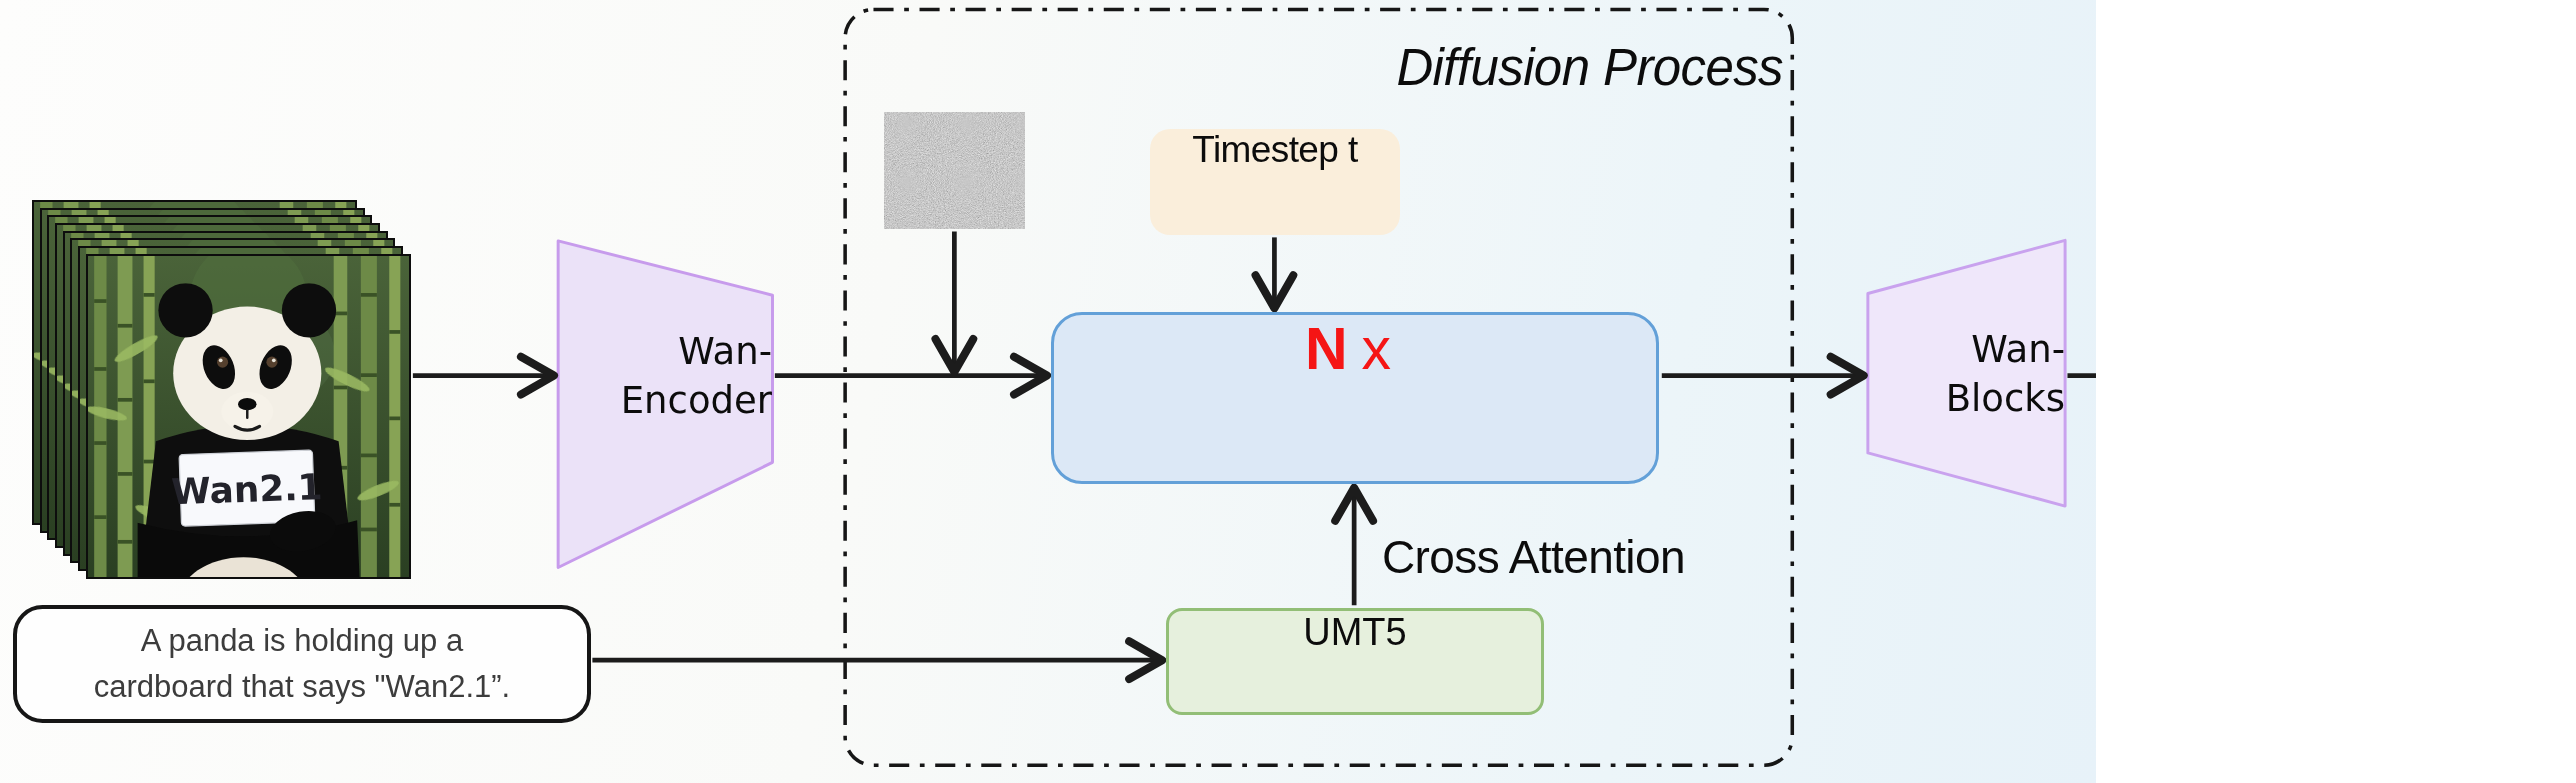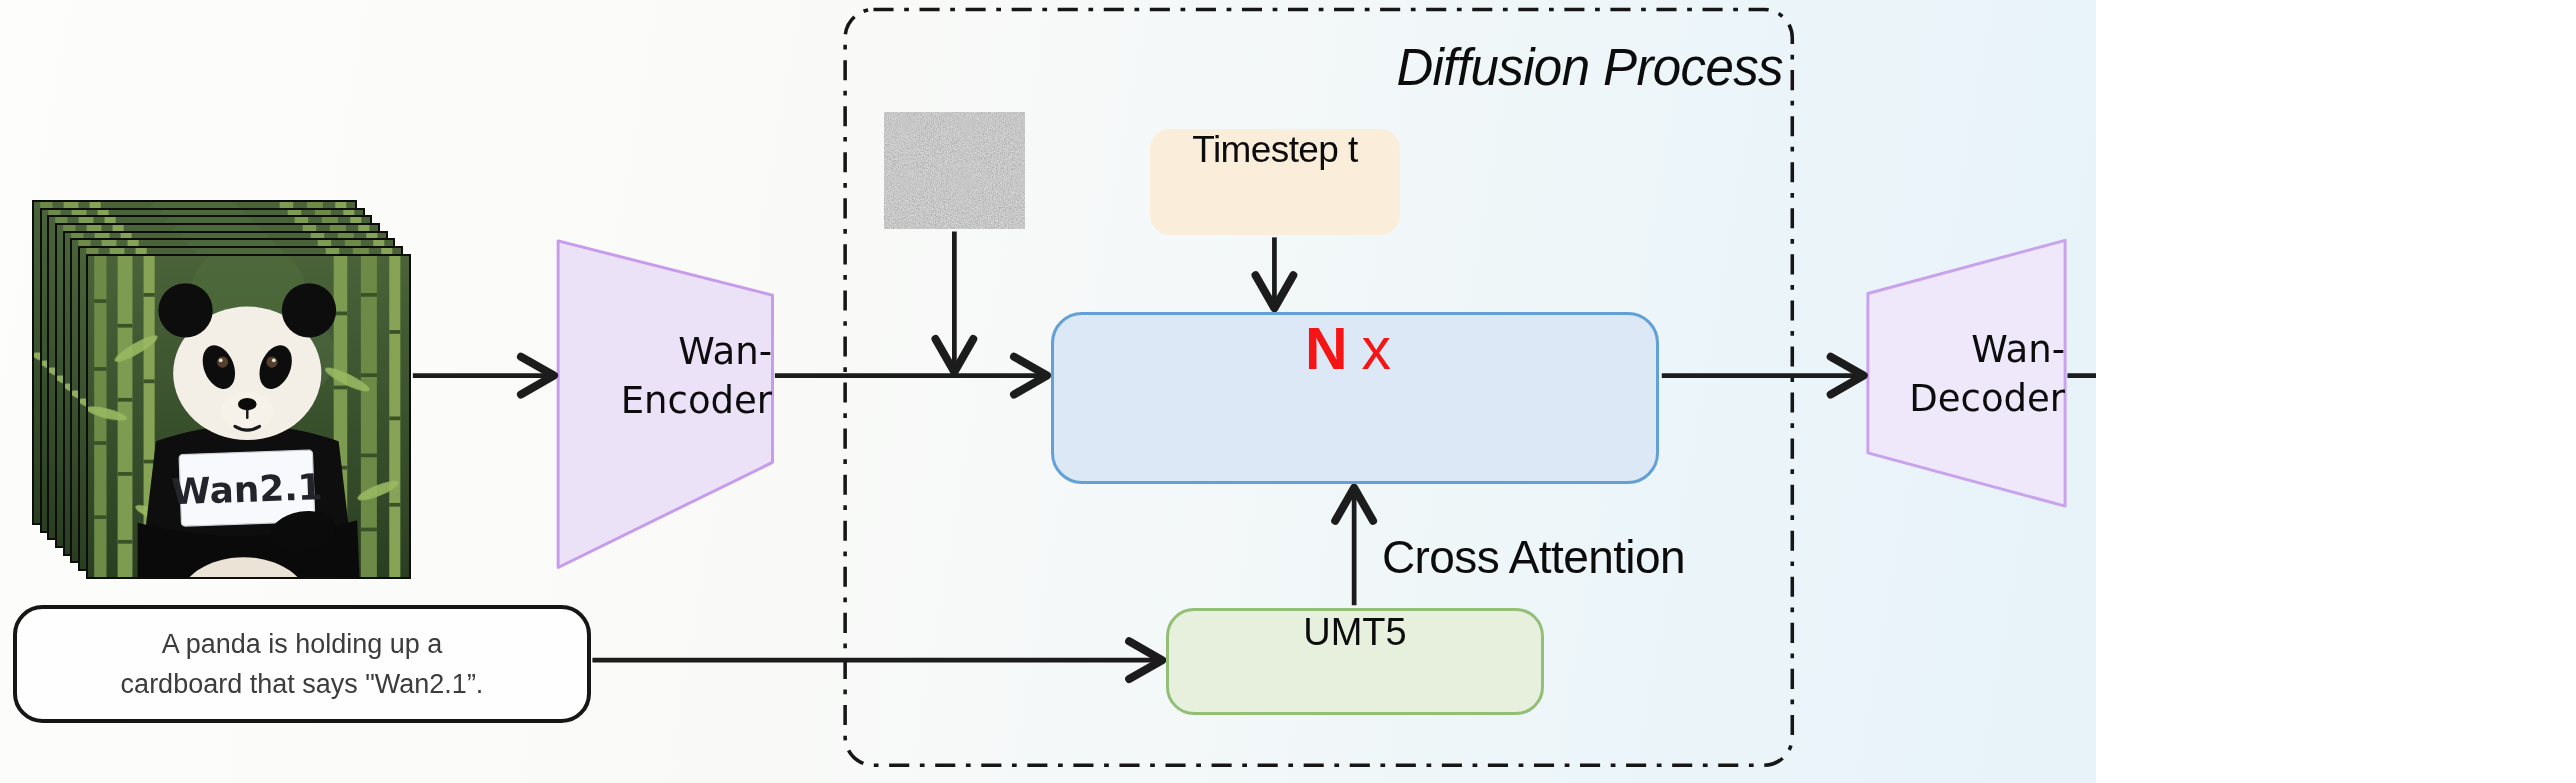--- a/index.html
+++ b/index.html
@@ -18,27 +18,27 @@
   #timestep-box{left:1150px;top:129px;width:250px;height:106px;
     background:#faeedb;border-radius:20px;font-size:37px;letter-spacing:-0.6px;}
 
   #dit-box{left:1051px;top:312px;width:608px;height:172px;
     background:#dce8f6;border:3.5px solid #63a0d8;border-radius:31px;
     font-size:59px;letter-spacing:-1.2px;}
   .dit-n{color:#f51515;font-weight:bold;}
   .dit-times{color:#f51515;white-space:pre;}
 
   #umt5-box{left:1166px;top:608px;width:378px;height:107px;
-    background:#e6f0dd;border:3.5px solid #92be76;border-radius:28px;font-size:38px;}
+    background:#e6f0dd;border:3.5px solid #92be76;border-radius:16px;font-size:38px;}
 
   #cross-attention{left:1382px;top:530px;font-size:46px;letter-spacing:-0.6px;}
 
   #prompt-box{left:13px;top:605px;width:578px;height:118px;
     background:#fefefe;border:4.1px solid #161616;border-radius:29.5px;
-    font-size:27px;color:#3c3c3c;text-align:center;flex-direction:column;line-height:1.5;}
+    font-size:31px;color:#3c3c3c;text-align:center;flex-direction:column;line-height:1.5;}
 
   .trap-label{position:absolute;text-align:right;font-size:37px;line-height:1.32;
     font-family:"DejaVu Sans",sans-serif;}
   #encoder-label{left:558px;top:328px;width:214px;}
   #decoder-label{left:1868px;top:326px;width:197px;}
 
   #noise{left:884px;top:112px;width:141px;height:117px;}
 
   .stack{position:absolute;width:379px;height:379px;}
   #stack-left{left:32px;top:200px;}
@@ -276,17 +276,17 @@
     <div>cardboard that says "Wan2.1”.</div>
   </div>
 
   <div class="trap-label" id="encoder-label">
     <div>Wan-</div>
     <div>Encoder</div>
   </div>
 
   <div class="trap-label" id="decoder-label">
     <div>Wan-</div>
-    <div>Decoder</div>
+    <div>Blocks</div>
   </div>
 
 </div>
 
 
 </body></html>

